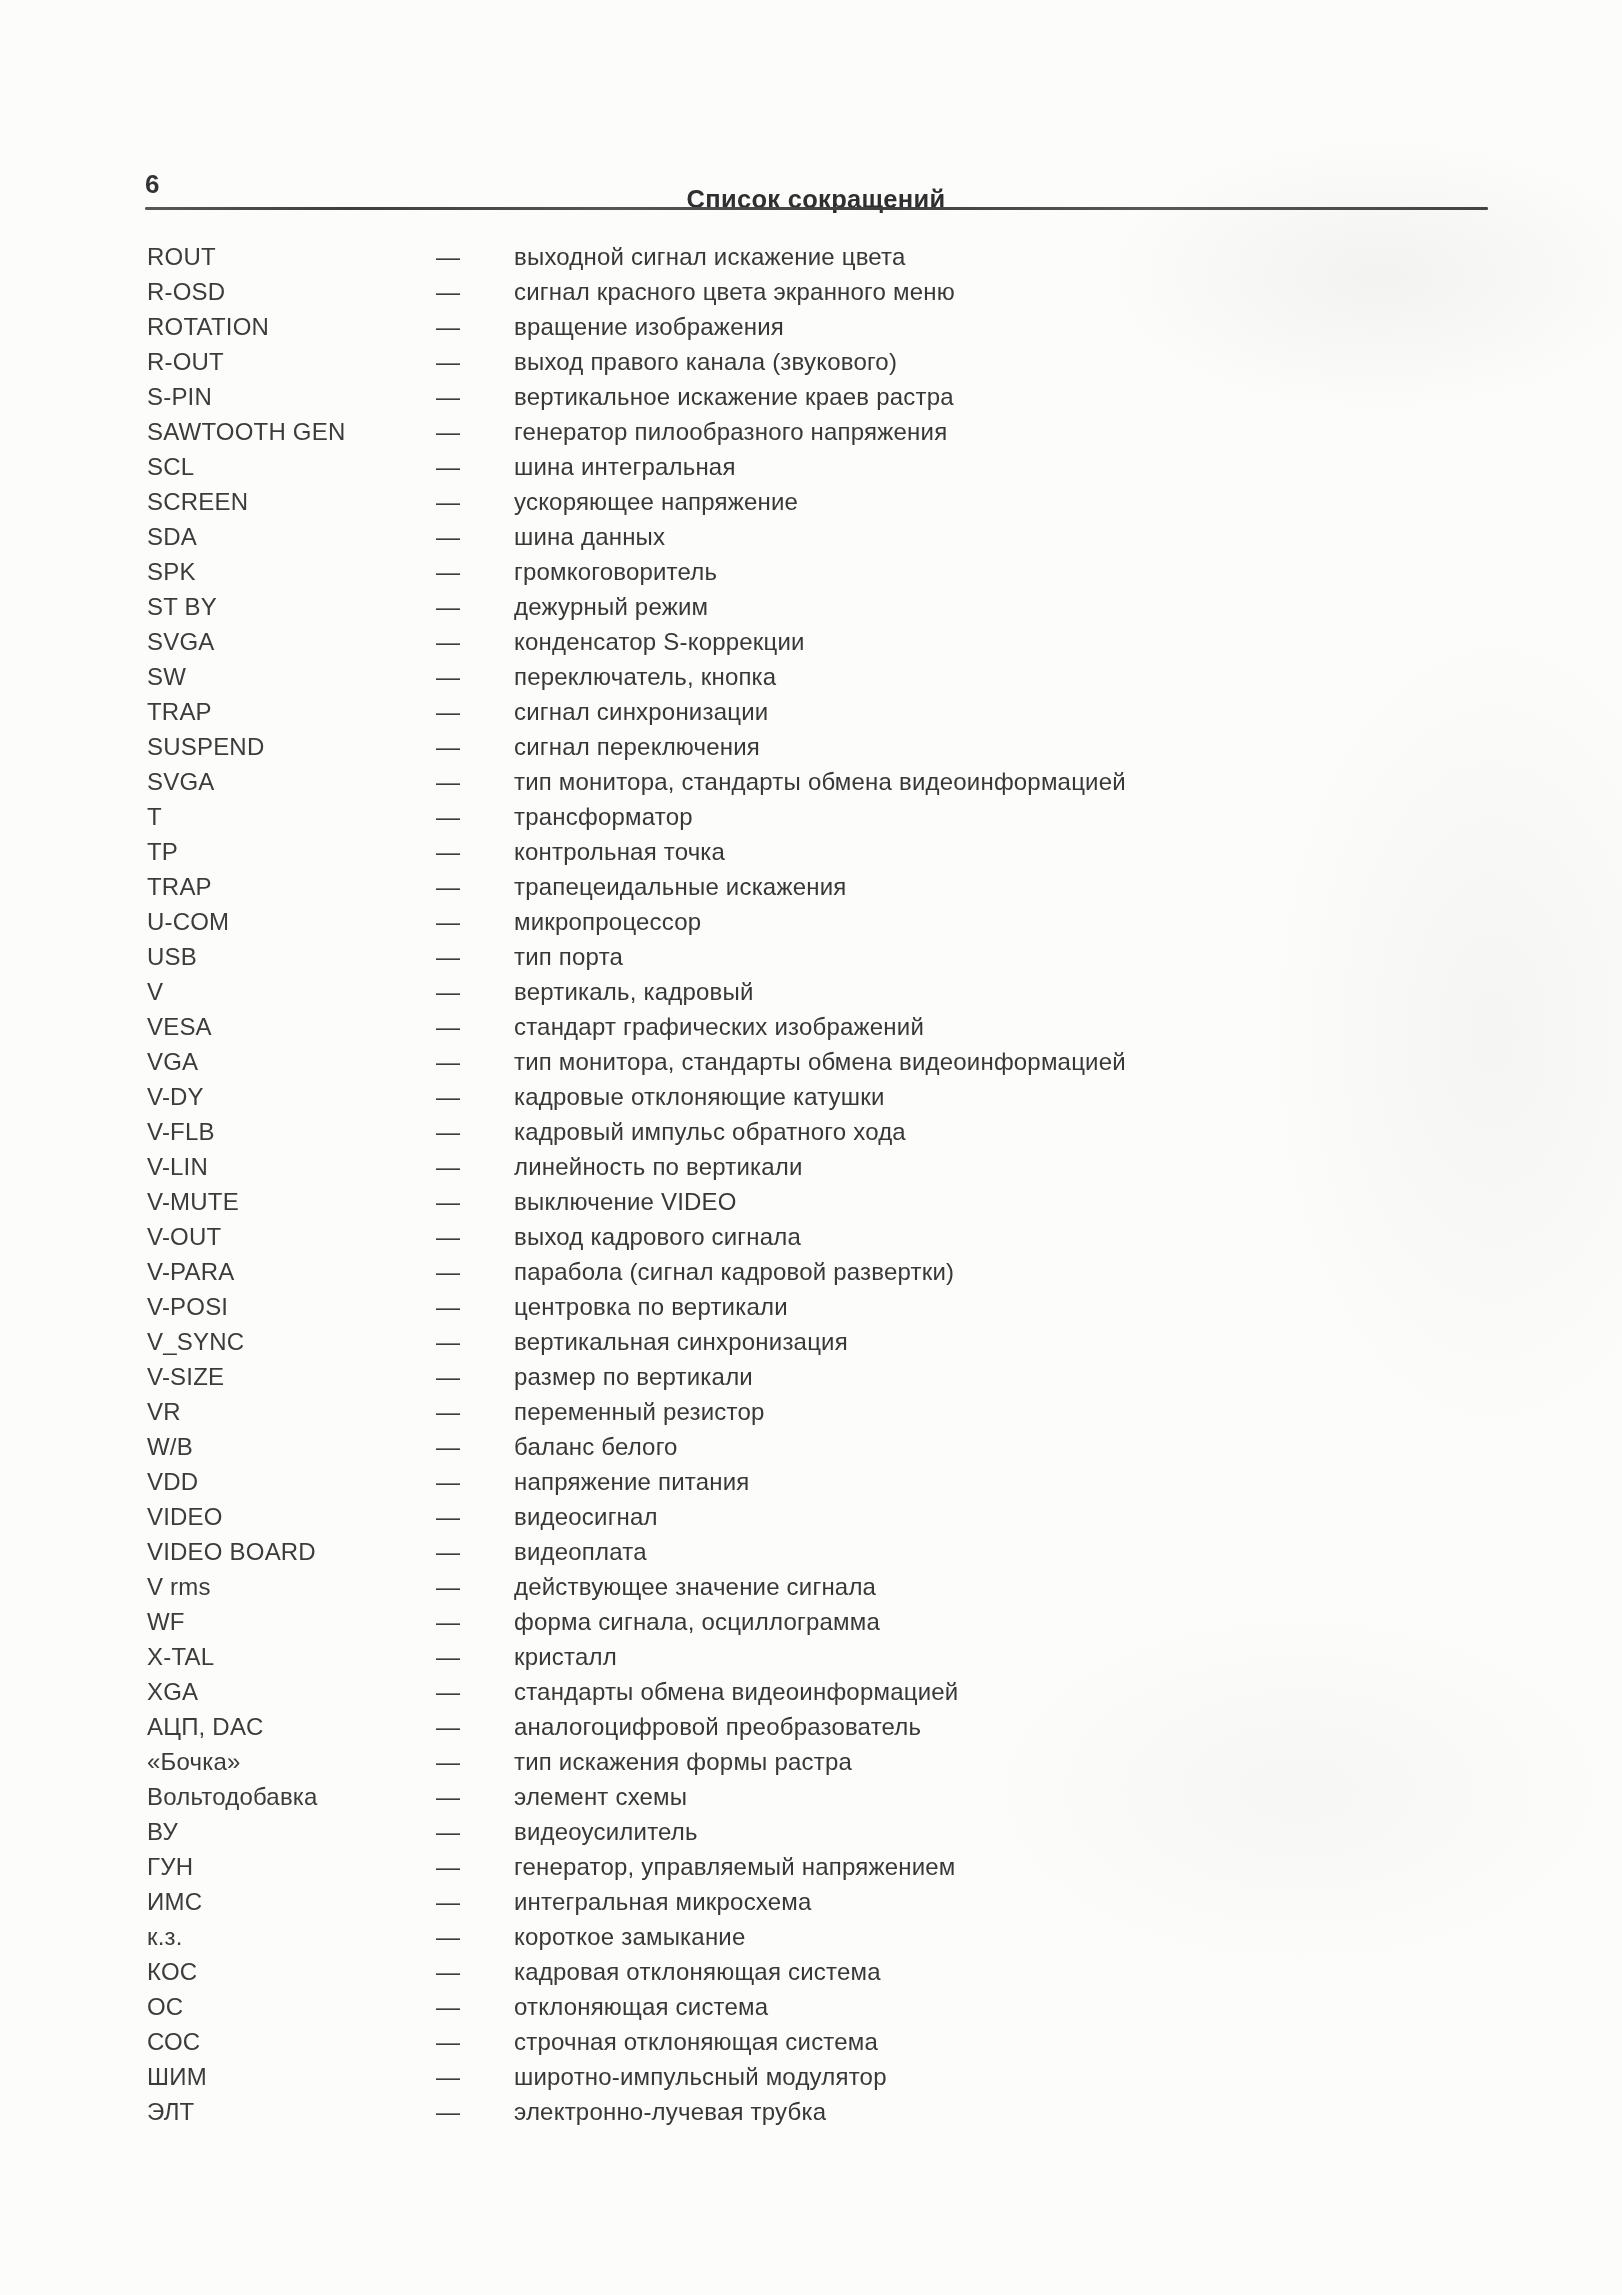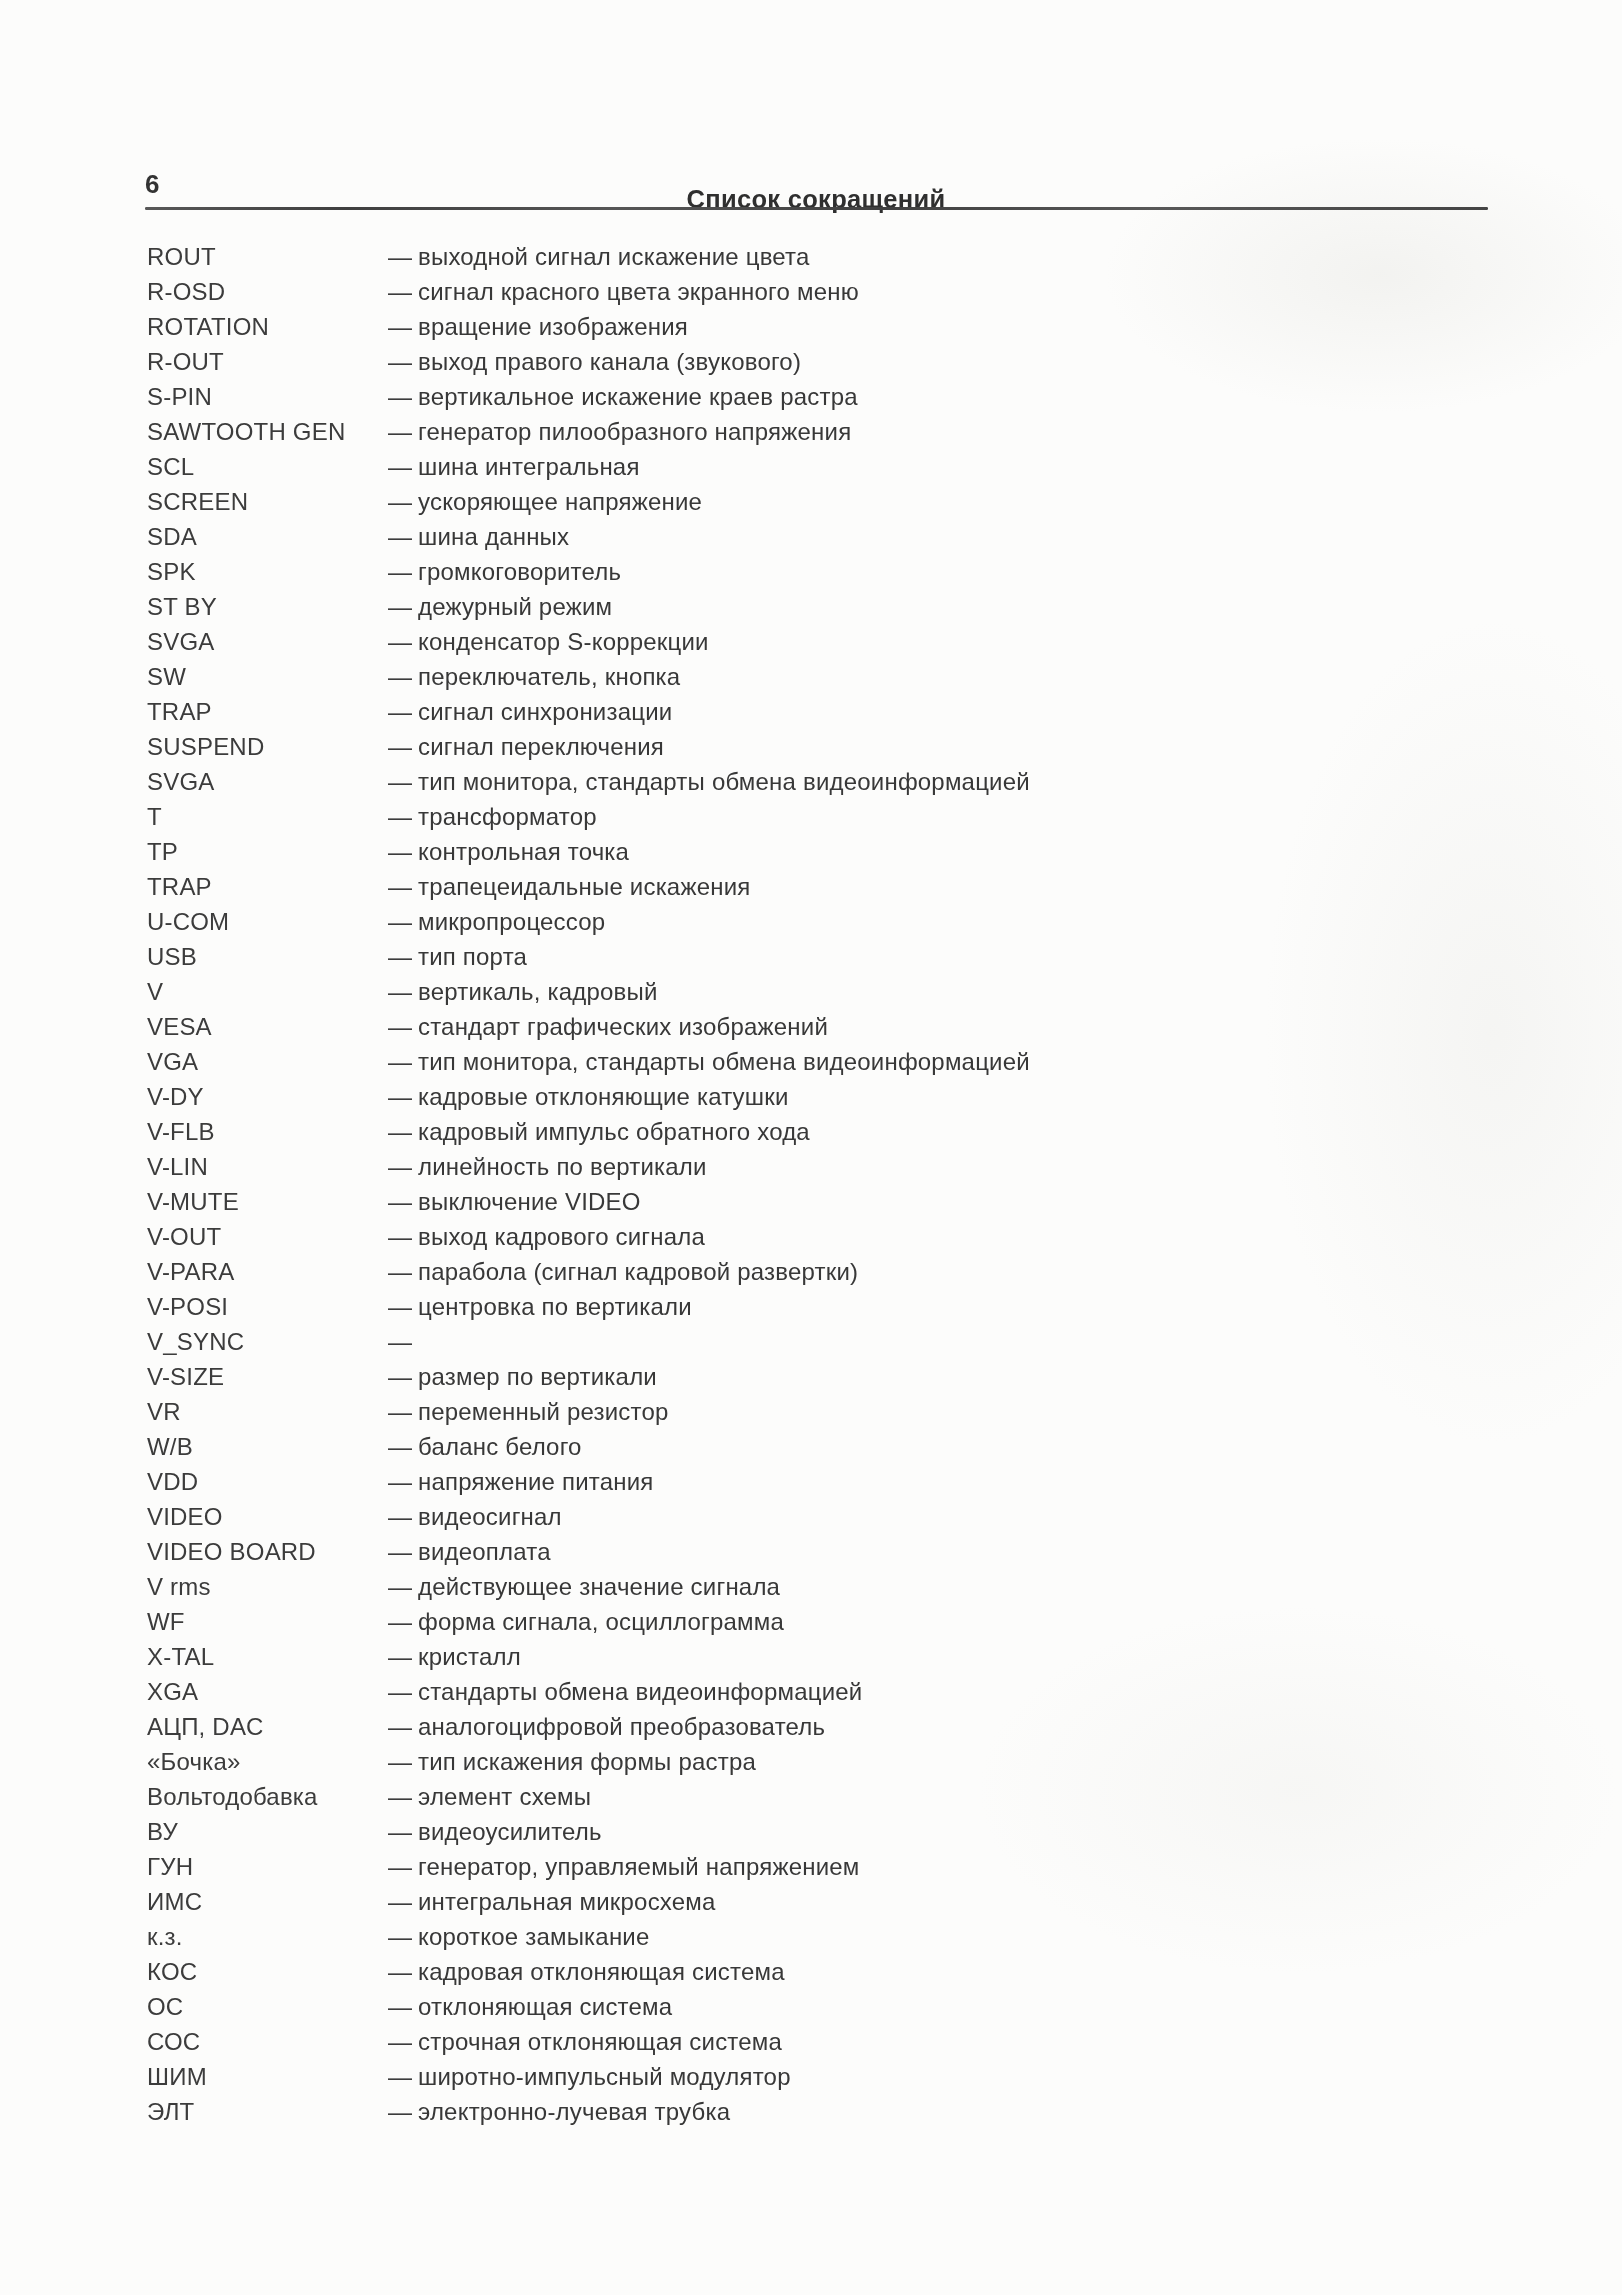--- a/index.html
+++ b/index.html
@@ -37,20 +37,21 @@
     border-radius:1.3px;
   }
   .abbr-list{
     position:absolute; left:147px; top:239px; right:79px;
   }
   .row{
     display:flex; align-items:center;
     height:35px;
     font-size:24px; letter-spacing:0.2px;
     white-space:nowrap;
+    gap:48px;
   }
   .abbr{ flex:0 0 241px; color:#3c3c3c; }
   .dash{ flex:0 0 30px; color:#3c3c3c; }
   .def{ flex:1 1 auto; color:#383838; }
 </style>
 </head>
 <body>
 
 <div class="page">
 
@@ -244,20 +245,21 @@
 
     <div class="row">
       <span class="abbr">V-POSI</span>
       <span class="dash">—</span>
       <span class="def">центровка по вертикали</span>
     </div>
 
     <div class="row">
       <span class="abbr">V_SYNC</span>
       <span class="dash">—</span>
+      <span class="def">вертикальная синхронизация</span>
     </div>
 
     <div class="row">
       <span class="abbr">V-SIZE</span>
       <span class="dash">—</span>
       <span class="def">размер по вертикали</span>
     </div>
 
     <div class="row">
       <span class="abbr">VR</span>

